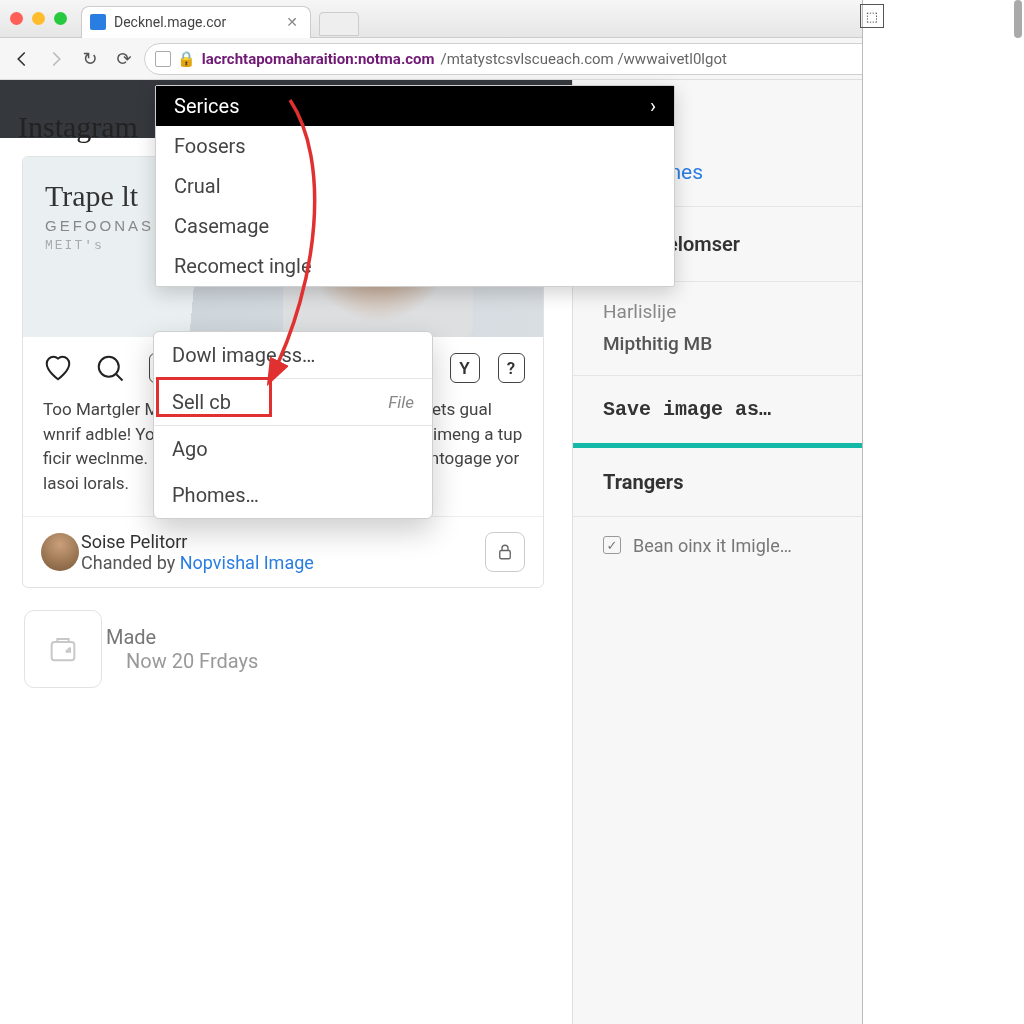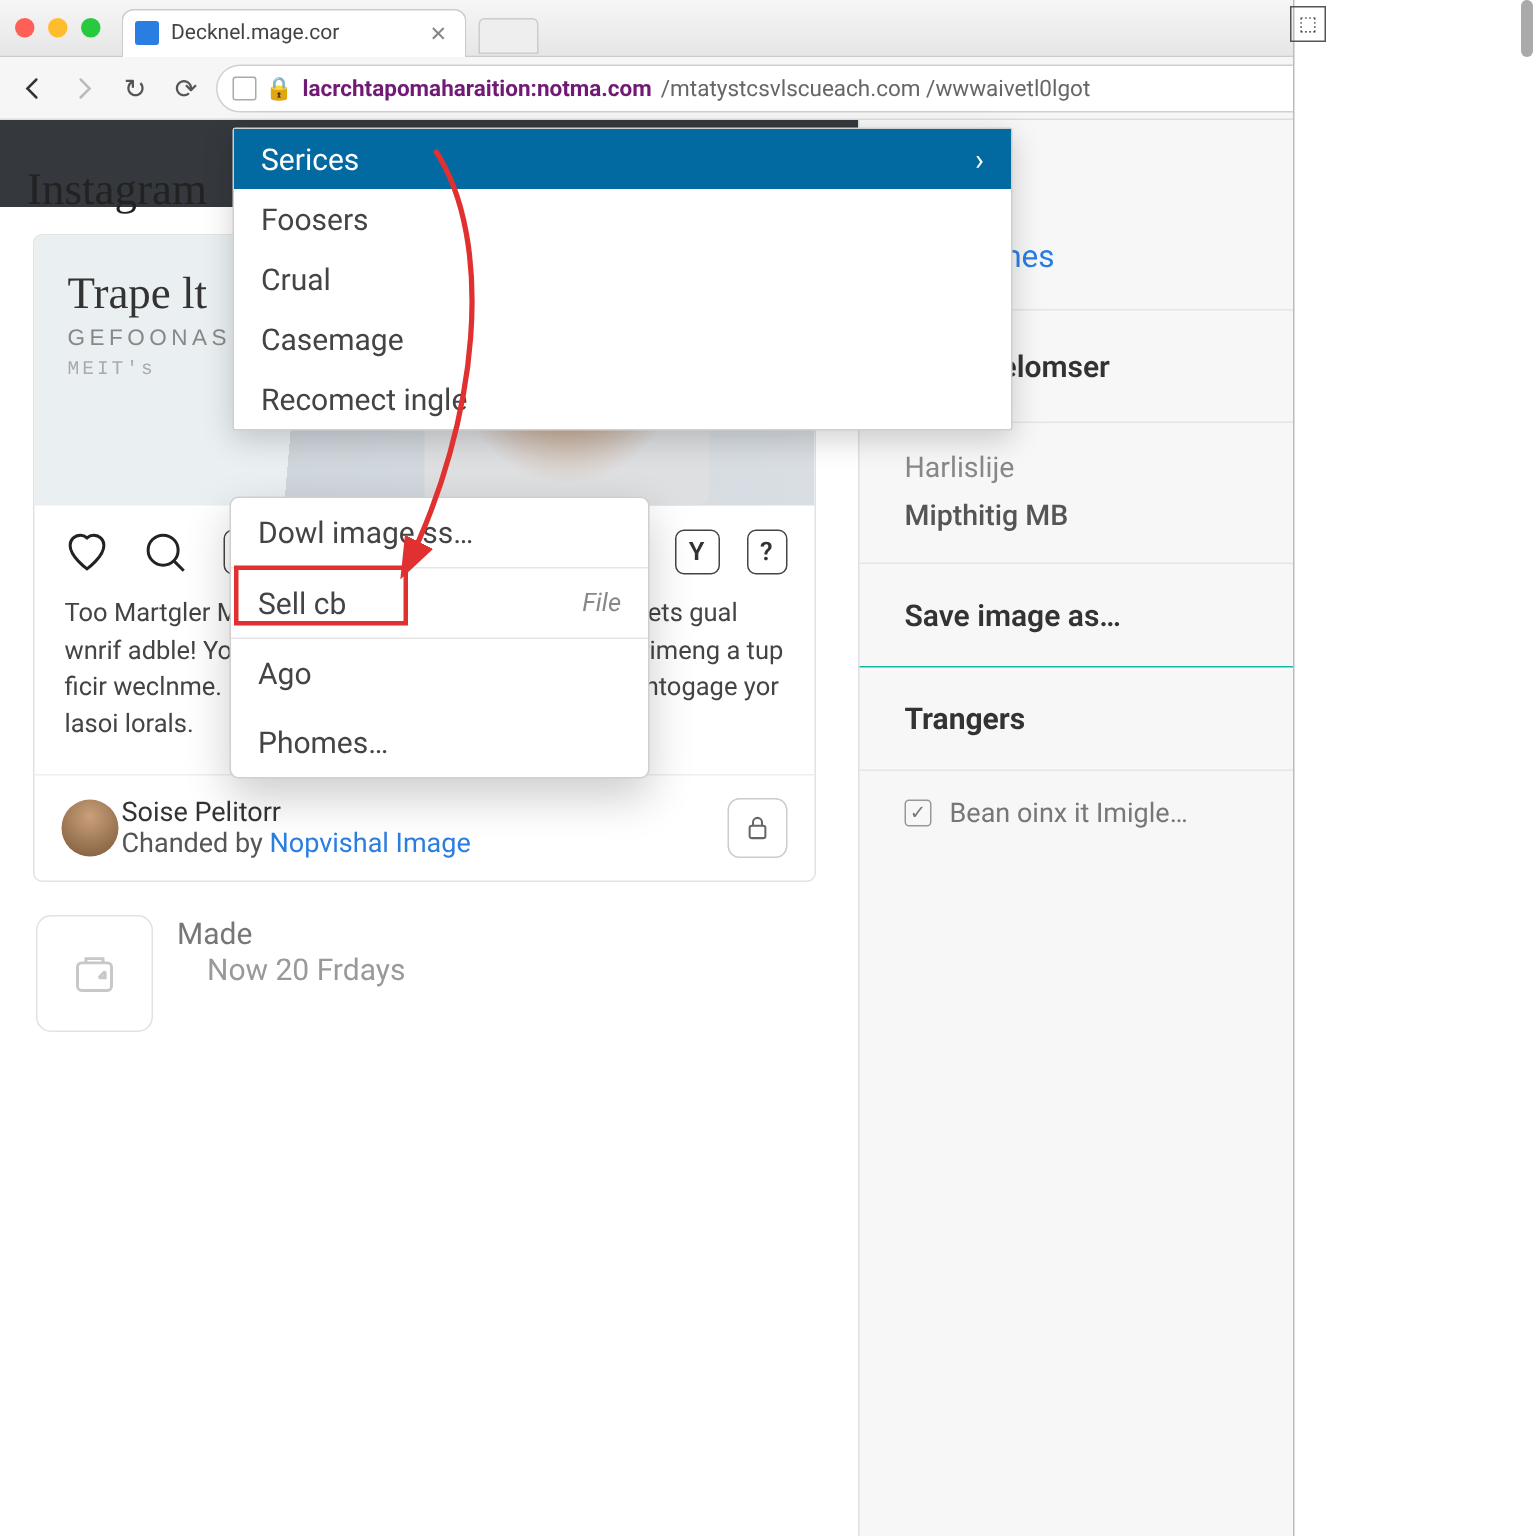--- a/index.html
+++ b/index.html
@@ -53,48 +53,48 @@
 
 .post-body { padding:6px 20px 20px 20px; font-size:17px; color:#444; line-height:1.45; }
 
 .card-footer { border-top:1px solid #eee; padding:14px 18px; display:flex; align-items:center; gap:2px; }
 .avatar { width:38px; height:38px; border-radius:50%; background:radial-gradient(circle at 50% 30%, #caa07a, #7a5838); }
 .footer-text .name{font-size:18px; color:#333;}
 .footer-text .sub{font-size:18px; color:#555;}
 .footer-text .link{color:#2a7de1;}
 .lock-btn { margin-left:auto; border:1px solid #ccc; border-radius:8px; width:40px; height:40px; display:flex; align-items:center; justify-content:center; color:#666; }
 
-.made-row { display:flex; gap:16px; padding:22px 0 0 24px; }
+.made-row { display:flex; align-items:center; gap:4px; padding:22px 0 0 24px; }
 .made-thumb { width:78px; height:78px; border:1px solid #e2e2e2; border-radius:10px; display:flex; align-items:center; justify-content:center; color:#bbb; font-size:30px; }
 .made-text .t1{font-size:20px; color:#777;} .made-text .t2{font-size:20px; color:#999;margin-left:20px;}
 
 
 .right-col { flex:1; background:#f7f7f8; border-left:1px solid #e0e0e0; position:relative; z-index:1;}
 .right-inner { padding-top:58px; }
 .right-link { color:#2a7de1; font-size:21px; padding:22px 30px; display:block; }
 .right-block { border-top:1px solid #e5e5e5; border-bottom:1px solid #e5e5e5; padding:14px 30px; display:flex; align-items:center; gap:18px;}
 .right-circle { width:46px; height:46px; border:1.5px solid #bbb; border-radius:50%; }
 .right-block .title{font-size:20px; font-weight:600; color:#333;}
 .right-list { padding:14px 30px; border-bottom:1px solid #e5e5e5;}
 .right-list div{font-size:19px; color:#888; line-height:1.7;}
 .right-list .bold{color:#555; font-weight:500;}
-.right-action { padding:22px 30px; font-size:20px; font-weight:600; color:#333; border-bottom:1px solid #14b8a6;}
+.right-action { padding:22px 30px; font-size:20px; font-weight:600; color:#333; border-bottom:5px solid #14b8a6;font-family:Liberation Mono, monospace;}
 .right-sec-title { padding:22px 30px; font-size:20px; font-weight:700; color:#333; border-bottom:1px solid #e5e5e5;}
 .right-check { padding:18px 30px; font-size:18px; color:#777; display:flex; align-items:center; gap:12px;}
 .right-check .cb { width:18px; height:18px; border:1.5px solid #999; border-radius:3px; display:flex; align-items:center; justify-content:center; color:#777; font-size:13px; }
 
 
 .page-cutoff { position:absolute; top:0; right:0; height:100%; width:162px; background:#fff; z-index:3; }
 .page-cutoff::before{ content:""; position:absolute; left:0; top:0; bottom:0; width:1px; background:#bbb; }
 .corner-icon { position:absolute; top:4px; right:140px; width:24px; height:24px; border:1.5px solid #555; z-index:4; display:flex; align-items:center; justify-content:center; font-size:13px; color:#333;}
 
 
 .sugg-dd { position:absolute; top:85px; left:155px; width:520px; background:#fff; border:1px solid #cfcfcf; border-radius:2px; box-shadow:0 6px 20px rgba(0,0,0,0.18); z-index:10;}
 .sugg-dd .item{ padding:8px 18px; font-size:20px; color:#444; display:flex; align-items:center; }
-.sugg-dd .item.active{ background:#0369a1; color:#fff; }
+.sugg-dd .item.active{ background:#000000; color:#fff; }
 .sugg-dd .item.active .chev{ margin-left:auto; color:#fff; }
 
 
 .ctx-menu { position:absolute; top:331px; left:153px; width:280px; background:#fff; border:1px solid #cfcfcf; border-radius:6px; box-shadow:0 12px 30px rgba(0,0,0,0.20); z-index:9;}
 .ctx-menu .citem{ padding:11px 18px; font-size:20px; color:#444; display:flex; align-items:center; }
 .ctx-menu .citem .hint{ margin-left:auto; color:#888; font-size:17px;font-style:italic; }
 .ctx-menu .sep{ height:1px; background:#e5e5e5; margin:0; }
 .ctx-highlight { position:absolute; border:3px solid #e03030; z-index:11; pointer-events:none; }
 
 

